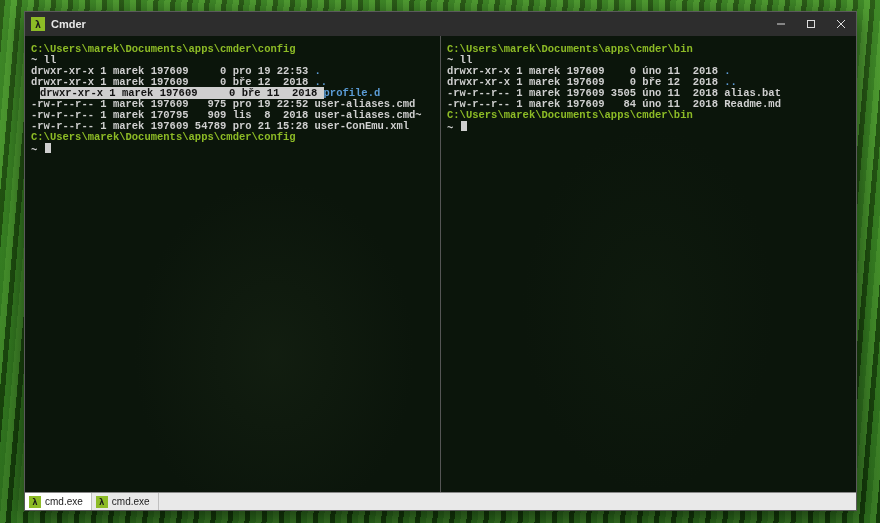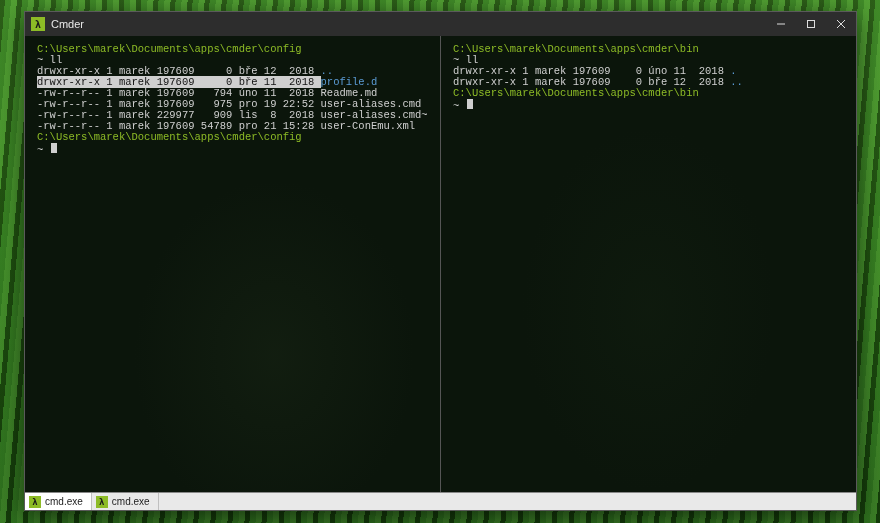--- a/index.html
+++ b/index.html
@@ -20,41 +20,41 @@
   }
   .titlebar {
     height:24px; background:#2d2d2d; display:flex; align-items:center;
     font-size:11px; color:#e8e8e8;
   }
   .titlebar .ico {
     width:14px; height:14px; margin:0 6px 0 6px; background:#8dbb26;
     display:flex; align-items:center; justify-content:center;
     font-family:"Consolas",monospace; font-size:10px; color:#1a1a1a; font-weight:bold;
   }
-  .titlebar .title { flex:0 0 auto; }
+  .titlebar .title { flex:0 0 auto;font-weight:bold; }
   .titlebar .spacer { flex:1; }
   .winbtn {
     width:30px; height:24px; display:flex; align-items:center; justify-content:center;
     color:#ddd; font-size:10px; font-family:"Segoe UI Symbol",sans-serif;
   }
   .winbtn svg { stroke:#ddd; stroke-width:1; fill:none; }
   .body {
     flex:1; display:flex; background:rgba(8,20,8,0.86);
     font-family:"Consolas","Courier New",monospace; font-size:10.5px; line-height:11px;
     color:#cfcfcf; position:relative;
     background-image:
       radial-gradient(ellipse 200px 250px at 30% 70%, rgba(30,45,25,0.35), transparent 70%),
       radial-gradient(ellipse 180px 260px at 75% 60%, rgba(20,35,18,0.35), transparent 70%);
   }
-  .pane { flex:1; padding:8px 6px 4px 12px; overflow:hidden; }
+  .pane { flex:1; padding:8px 6px 4px 6px; overflow:hidden;font-weight:bold; }
   .divider { width:1px; background:#555; }
   .line { white-space:pre; }
   .path { color:#8dbb26; }
   .dir  { color:#5b9bd5; }
-  .highlight { background:#cfcfcf; color:#111; }
+  .highlight { background:#cfcfcf; color:#111;margin-left:9px; }
   .cursor {
     display:inline-block; width:6px; height:10px; background:#cfcfcf; vertical-align:baseline;
     margin-left:1px;
   }
   .tabbar {
     height:18px; background:#e9e9e9; display:flex; align-items:stretch;
     border-top:1px solid #888;
   }
   .tab {
     display:flex; align-items:center; padding:0 8px 0 4px; font-size:10px; color:#222;
@@ -88,36 +88,38 @@
           <line x1="1" y1="1" x2="9" y2="9"></line>
           <line x1="9" y1="1" x2="1" y2="9"></line>
         </svg>
     </div>
   </div>
 
   <div class="body">
     <div class="pane" id="left-pane">
         <div class="line path">C:\Users\marek\Documents\apps\cmder\config</div>
         <div class="line">~ ll</div>
+        <div class="line"><span>drwxr-xr-x 1 marek 197609     0 pro 19 22:53 </span><span class="dir">.</span></div>
         <div class="line"><span>drwxr-xr-x 1 marek 197609     0 bře 12  2018 </span><span class="dir">..</span></div>
         <div class="line"><span class="highlight">drwxr-xr-x 1 marek 197609     0 bře 11  2018 </span><span class="dir">profile.d</span></div>
-        <div class="line"><span>-rw-r--r-- 1 marek 197609   794 úno 11  2018 </span><span>Readme.md</span></div>
         <div class="line"><span>-rw-r--r-- 1 marek 197609   975 pro 19 22:52 </span><span>user-aliases.cmd</span></div>
-        <div class="line"><span>-rw-r--r-- 1 marek 229977   909 lis  8  2018 </span><span>user-aliases.cmd~</span></div>
+        <div class="line"><span>-rw-r--r-- 1 marek 170795   909 lis  8  2018 </span><span>user-aliases.cmd~</span></div>
         <div class="line"><span>-rw-r--r-- 1 marek 197609 54789 pro 21 15:28 </span><span>user-ConEmu.xml</span></div>
         <div class="line"></div>
         <div class="line path">C:\Users\marek\Documents\apps\cmder\config</div>
         <div class="line">~ <span class="cursor"></span></div>
       </div>
     <div class="divider"></div>
     <div class="pane" id="right-pane">
         <div class="line path">C:\Users\marek\Documents\apps\cmder\bin</div>
         <div class="line">~ ll</div>
         <div class="line"><span>drwxr-xr-x 1 marek 197609    0 úno 11  2018 </span><span class="dir">.</span></div>
         <div class="line"><span>drwxr-xr-x 1 marek 197609    0 bře 12  2018 </span><span class="dir">..</span></div>
+        <div class="line"><span>-rw-r--r-- 1 marek 197609 3505 úno 11  2018 </span><span>alias.bat</span></div>
+        <div class="line"><span>-rw-r--r-- 1 marek 197609   84 úno 11  2018 </span><span>Readme.md</span></div>
         <div class="line"></div>
         <div class="line path">C:\Users\marek\Documents\apps\cmder\bin</div>
         <div class="line">~ <span class="cursor"></span></div>
       </div>
   </div>
 
   <div class="tabbar" id="tabbar">
       <div class="tab active">
         <div class="ico">λ</div>
         <span>cmd.exe</span>

